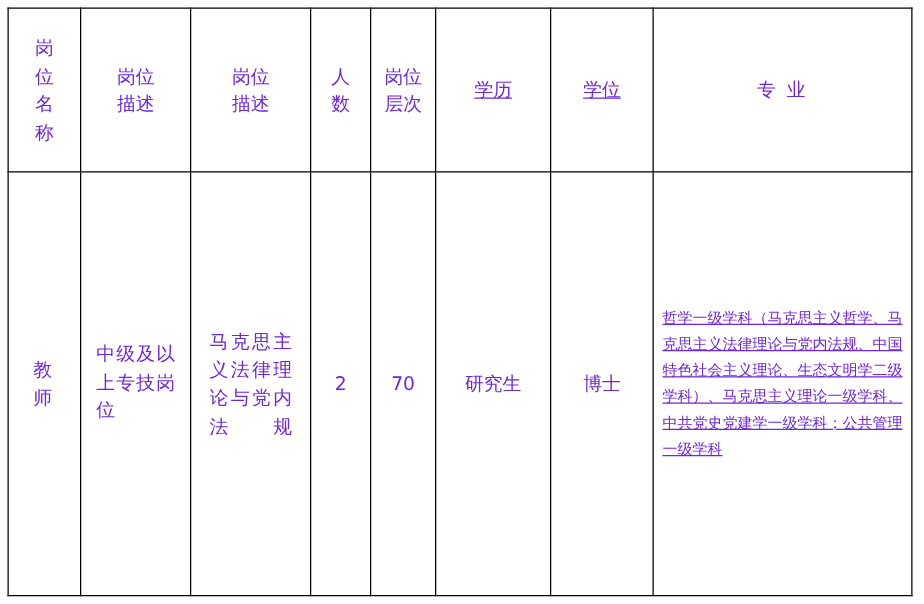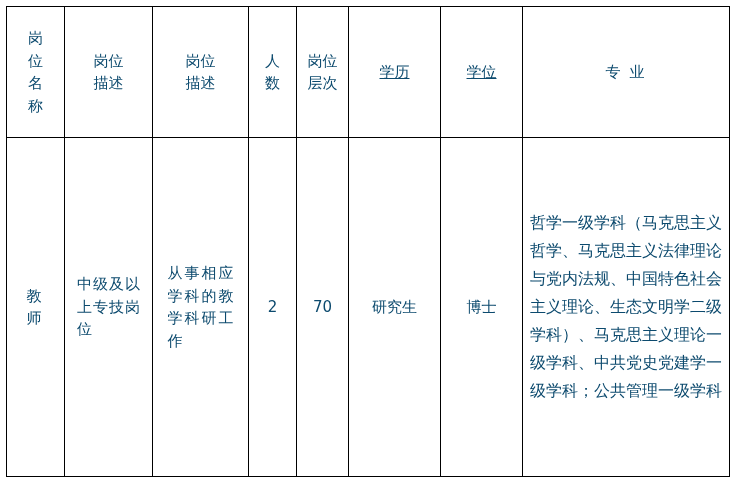--- a/index.html
+++ b/index.html
@@ -28,21 +28,21 @@
     border: 1px solid #000000;
   }
   table.job-table td, table.job-table th {
     border: 1px solid #000000;
     padding: 4px 5px;
     vertical-align: middle;
     text-align: center;
     font-weight: normal;
     font-size: 15px;
     line-height: 1.5;
-    color: #0c4a6e;
+    color: #6d28d9;
   }
   thead th {
     height: 122px;
     font-size: 16px;
   }
   
   col.c0 { width: 58px; }
   col.c1 { width: 88px; }
   col.c2 { width: 96px; }
   col.c3 { width: 48px; }
@@ -76,23 +76,24 @@
   }
   .nb1 { width: 1.2em; }
   .nb4 { width: 4.2em; font-family: Liberation Serif, serif; }
   .nb4b { width: 4.4em; }
 
   .major {
     display: block;
     text-align: justify;
     text-align-last: left;
     word-break: break-all;
-    font-size: 16px;
+    font-size: 12px;
     line-height: 1.75;
     padding: 0 2px;
+    text-decoration: underline;
   }
   .spaced {
     letter-spacing: 2px;
   }
 </style>
 </head>
 <body>
 
 <div class="sheet">
   <table class="job-table">
@@ -136,21 +137,21 @@
     </thead>
     <tbody>
       <tr>
         <td class="body-cell">
           <span class="narrow-body nb1">教师</span>
         </td>
         <td class="body-cell">
           <span class="narrow-body nb4">中级及以上专技岗位</span>
         </td>
         <td class="body-cell">
-          <span class="narrow-body nb4b">从事相应学科的教学科研工作</span>
+          <span class="narrow-body nb4b">马克思主义法律理论与党内法规</span>
         </td>
         <td class="body-cell">
           <span>2</span>
         </td>
         <td class="body-cell">
           <span>70</span>
         </td>
         <td class="body-cell">
           <span>研究生</span>
         </td>

